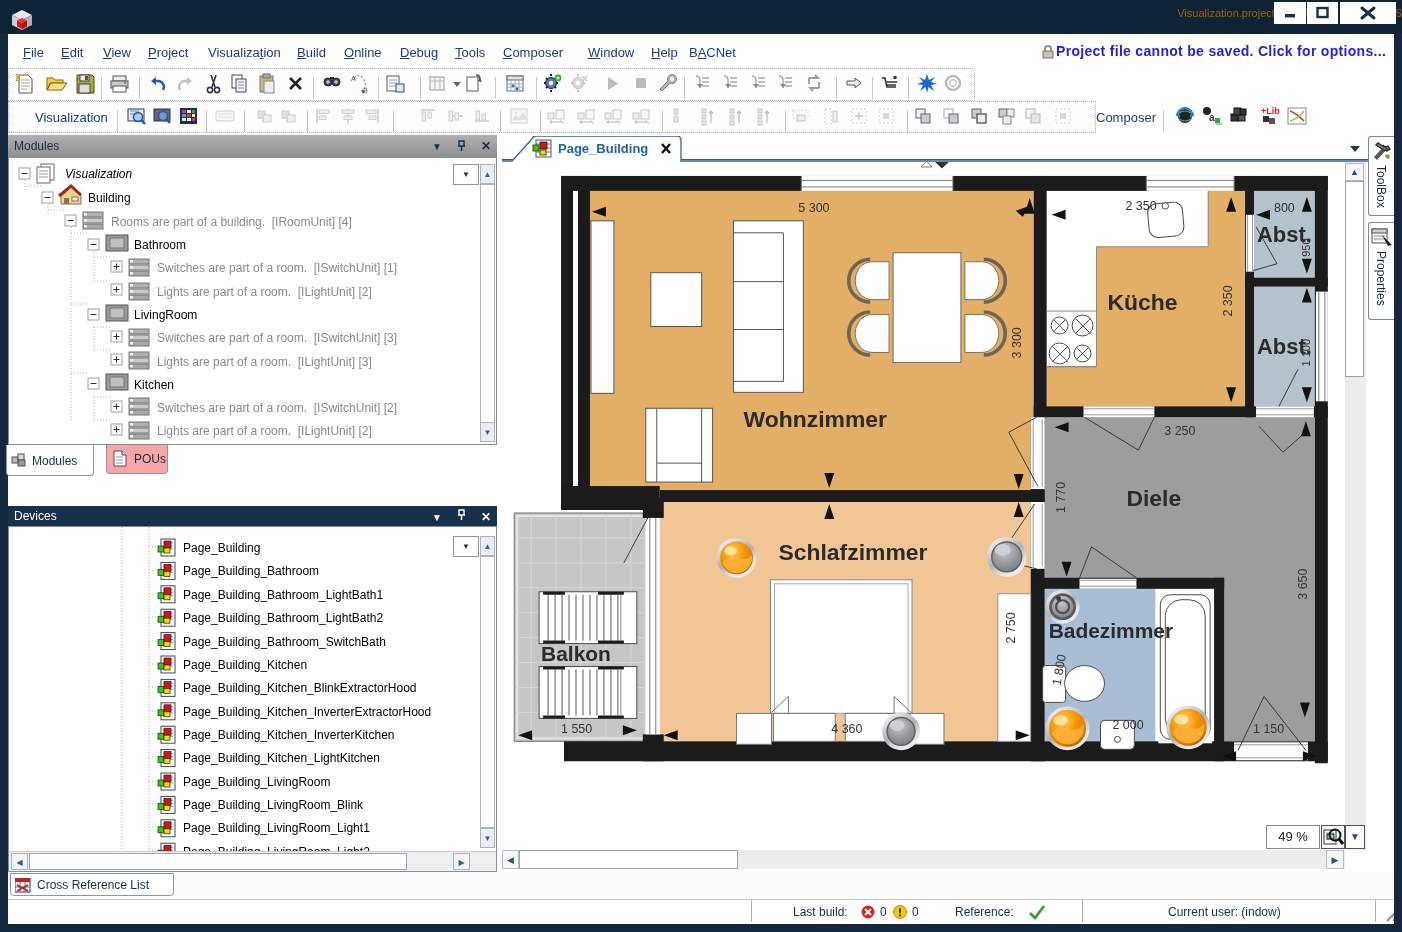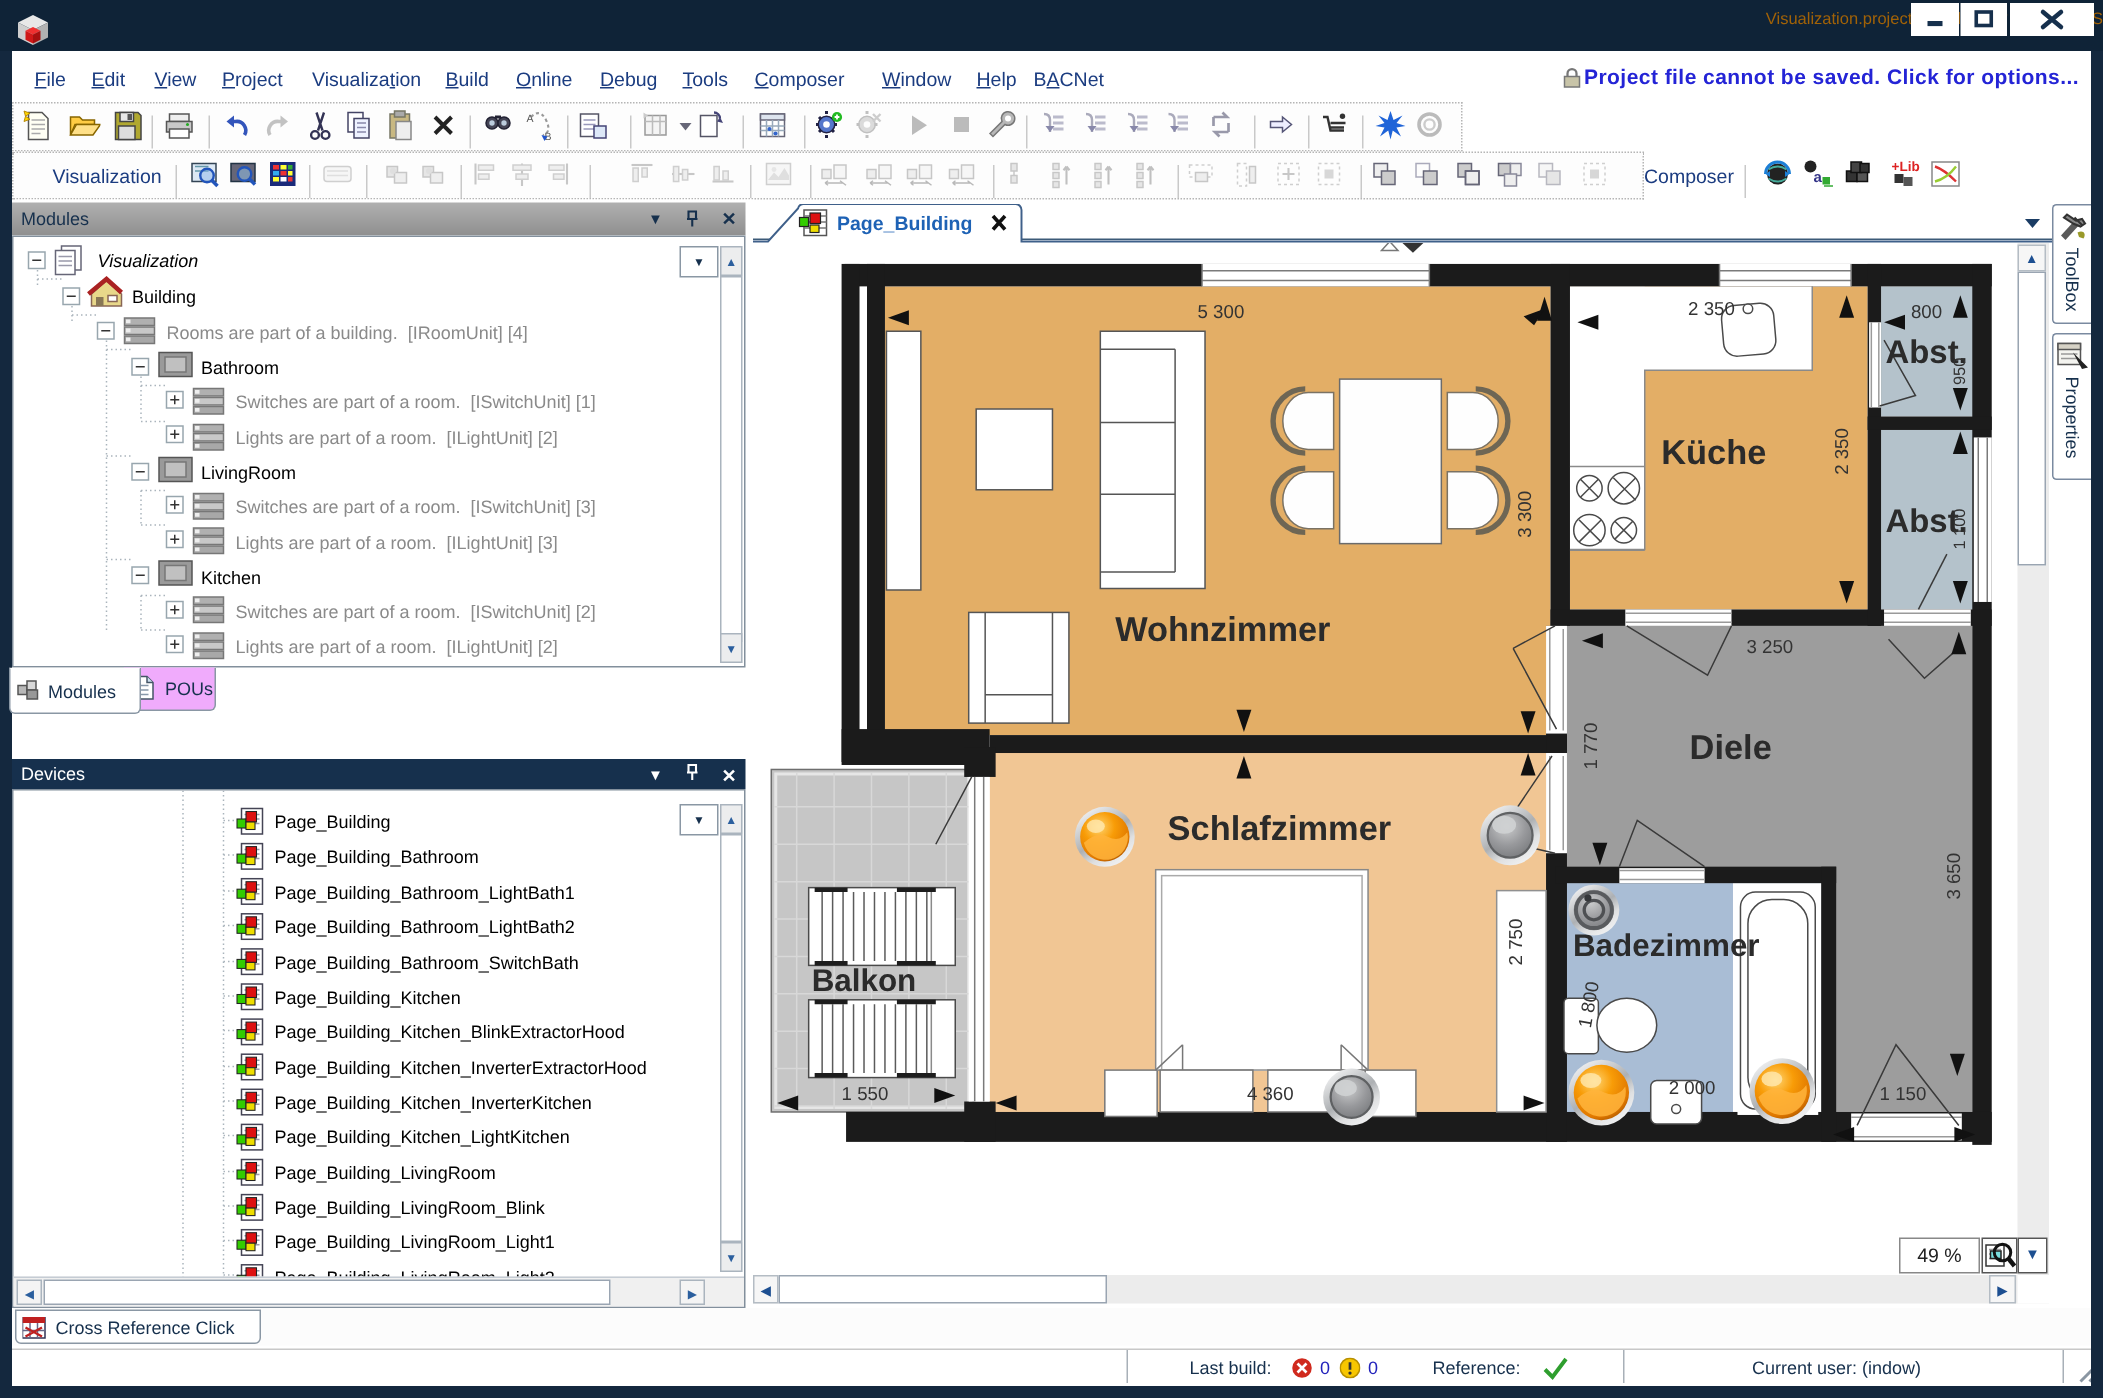--- a/index.html
+++ b/index.html
@@ -652,21 +652,21 @@
 <div class="abs" style="left:471px;top:264px;width:15px;height:20px;background:#ecedee;border:1px solid #aab4be;text-align:center;font-size:8px;color:#2b5f9e;line-height:19px">▼</div>
 </div>
 <div class="abs" style="left:6px;top:445px;width:88px;height:31px;background:#fff;border:1px solid #8a97a4;border-top:1px solid #fff;border-radius:0 0 4px 4px;z-index:3">
 <svg width="17" height="16" viewBox="0 0 17 16" style="margin:6px 0 0 4px">
       <rect x="1" y="5" width="6" height="6" fill="#b8b8b8" stroke="#555"></rect>
       <rect x="7" y="2" width="6" height="6" fill="#d8d8d8" stroke="#555"></rect>
       <rect x="7" y="8" width="7" height="6" fill="#989898" stroke="#555"></rect>
     </svg>
 <span style="position:absolute;left:25px;top:8px;font-size:12px;color:#16304d">Modules</span>
 </div>
-<div class="abs" style="left:82px;top:445px;width:62px;height:29px;background:#f0abfc;border:1px solid #8a97a4;border-top:none;border-radius:0 0 4px 4px;z-index:2">
+<div class="abs" style="left:106px;top:445px;width:62px;height:29px;background:#fca5a5;border:1px solid #8a97a4;border-top:none;border-radius:0 0 4px 4px;z-index:2">
 <svg width="15" height="17" viewBox="0 0 15 17" style="margin:5px 0 0 5px">
       <path d="M2,1 h8 l4,4 v11 h-12 z" fill="#fff" stroke="#456"></path>
       <path d="M10,1 v4 h4" fill="#cfe0f0" stroke="#456"></path>
       <path d="M4,7h7M4,10h7M4,13h7" stroke="#89a"></path>
     </svg>
 <span style="position:absolute;left:27px;top:7px;font-size:12px;color:#16304d">POUs</span>
 </div>
 <div class="abs" id="devtitle">Devices</div>
 <div class="abs" style="left:432px;top:512px;font-size:10px;color:#fff">▼</div>
 <svg class="abs" style="left:456px;top:509px" width="12" height="13" viewBox="0 0 12 13">
@@ -727,21 +727,21 @@
 </div>
 </div>
 <div class="abs" style="left:8px;top:872px;width:1386px;height:25px;background:#fcfcfc"></div>
 <div class="abs" style="left:10px;top:873px;width:164px;height:23px;background:#fff;border:1px solid #8a97a4;border-radius:0 0 4px 4px">
 <svg width="16" height="15" viewBox="0 0 16 15" style="margin:4px 0 0 4px">
       <rect x="0" y="0" width="15" height="14" fill="#fff" stroke="#335"></rect>
       <rect x="0" y="0" width="15" height="4" fill="#c02020"></rect>
       <path d="M5,4 v10 M10,4 v10 M0,9 h15" stroke="#668"></path>
       <path d="M2,7 l11,6 M13,7 l-11,6" stroke="#c02020" stroke-width="1.5"></path>
     </svg>
-<span style="position:absolute;left:26px;top:4px;font-size:12px;color:#16304d">Cross Reference Click</span>
+<span style="position:absolute;left:26px;top:4px;font-size:12px;color:#16304d">Cross Reference List</span>
 </div>
 <div class="abs" id="tabstrip"></div>
 <svg class="abs" style="left:502px;top:136px" width="880" height="26" viewBox="0 0 880 26">
 <path d="M0,25 L10,25 L30,3 a4,4 0 0 1 4,-3 L175,0 a4,4 0 0 1 4,4 L179,25 L866,25" fill="#fff" stroke="#3f608a" stroke-width="1.3"></path>
 <rect x="34" y="4" width="15" height="17" fill="#fff" stroke="#555"></rect>
 <path d="M34,8h15M34,12h15M34,16h15" stroke="#777" stroke-width="1"></path>
 <rect x="31" y="9" width="6" height="6" fill="#33cc00" stroke="#222" stroke-width="0.8"></rect>
 <rect x="38" y="6" width="7" height="7" fill="#dd1111" stroke="#222" stroke-width="0.8"></rect>
 <rect x="38" y="14" width="6" height="5" fill="#eedd00" stroke="#222" stroke-width="0.8"></rect>
 <text x="56" y="17" font-size="13" font-weight="bold" fill="#1e62b5">Page_Building</text>

